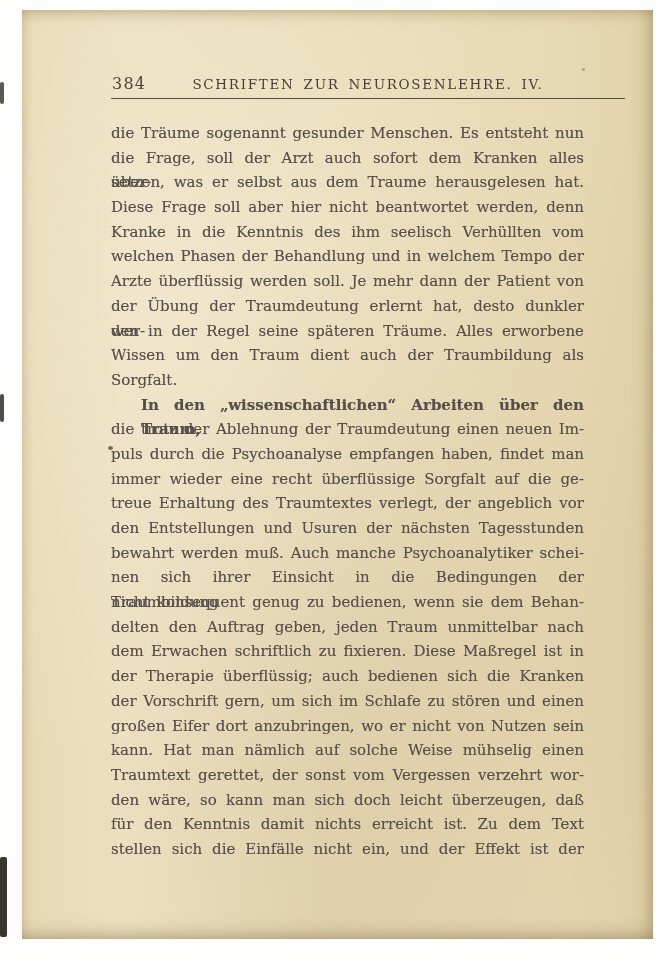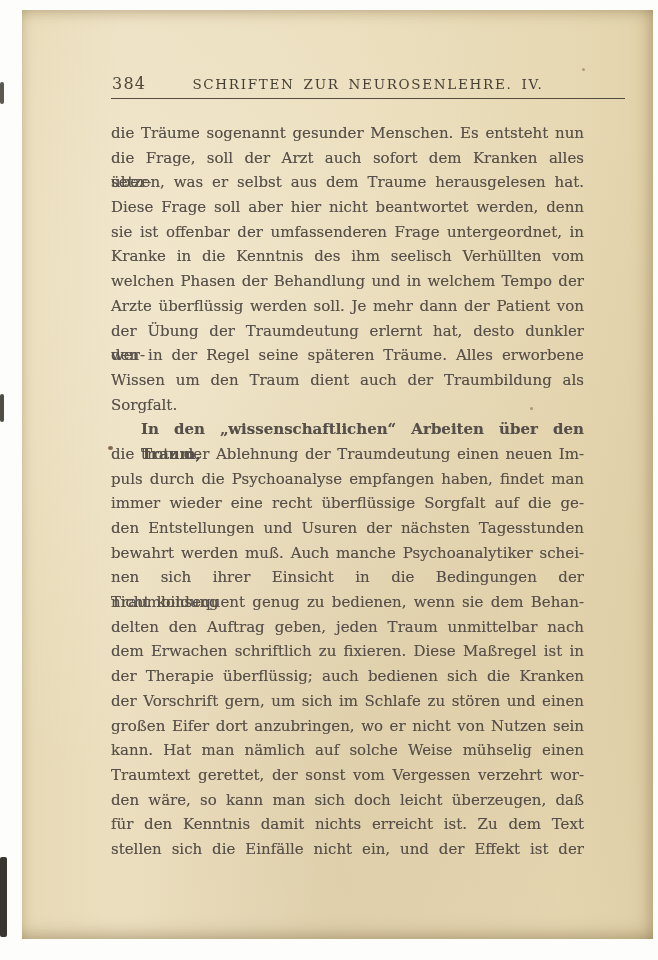--- a/index.html
+++ b/index.html
@@ -108,32 +108,32 @@
       <span class="page-number">384</span>
       <div class="running-title">SCHRIFTEN ZUR NEUROSENLEHRE. IV.</div>
       <div class="header-rule"></div>
     </div>
 
     <div class="text-column">
         <div class="line">die Träume sogenannt gesunder Menschen. Es entsteht nun</div>
         <div class="line">die Frage, soll der Arzt auch sofort dem Kranken alles über-</div>
         <div class="line">setzen, was er selbst aus dem Traume herausgelesen hat.</div>
         <div class="line">Diese Frage soll aber hier nicht beantwortet werden, denn</div>
-        <div class="line">sie ist offenbar der umfassenderen Frage untergeordnet, in</div>
         <div class="line">Kranke in die Kenntnis des ihm seelisch Verhüllten vom</div>
         <div class="line">welchen Phasen der Behandlung und in welchem Tempo der</div>
         <div class="line">Arzte überflüssig werden soll. Je mehr dann der Patient von</div>
         <div class="line">der Übung der Traumdeutung erlernt hat, desto dunkler wer-</div>
         <div class="line">den in der Regel seine späteren Träume. Alles erworbene</div>
         <div class="line">Wissen um den Traum dient auch der Traumbildung als</div>
         <div class="line flush">Sorgfalt.</div>
         <div class="line indent">In den „wissenschaftlichen“ Arbeiten über den Traum,</div>
         <div class="line">die trotz der Ablehnung der Traumdeutung einen neuen Im-</div>
         <div class="line">puls durch die Psychoanalyse empfangen haben, findet man</div>
         <div class="line">immer wieder eine recht überflüssige Sorgfalt auf die ge-</div>
+        <div class="line">treue Erhaltung des Traumtextes verlegt, der angeblich vor</div>
         <div class="line">den Entstellungen und Usuren der nächsten Tagesstunden</div>
         <div class="line">bewahrt werden muß. Auch manche Psychoanalytiker schei-</div>
         <div class="line">nen sich ihrer Einsicht in die Bedingungen der Traumbildung</div>
         <div class="line">nicht konsequent genug zu bedienen, wenn sie dem Behan-</div>
         <div class="line">delten den Auftrag geben, jeden Traum unmittelbar nach</div>
         <div class="line">dem Erwachen schriftlich zu fixieren. Diese Maßregel ist in</div>
         <div class="line">der Therapie überflüssig; auch bedienen sich die Kranken</div>
         <div class="line">der Vorschrift gern, um sich im Schlafe zu stören und einen</div>
         <div class="line">großen Eifer dort anzubringen, wo er nicht von Nutzen sein</div>
         <div class="line">kann. Hat man nämlich auf solche Weise mühselig einen</div>

